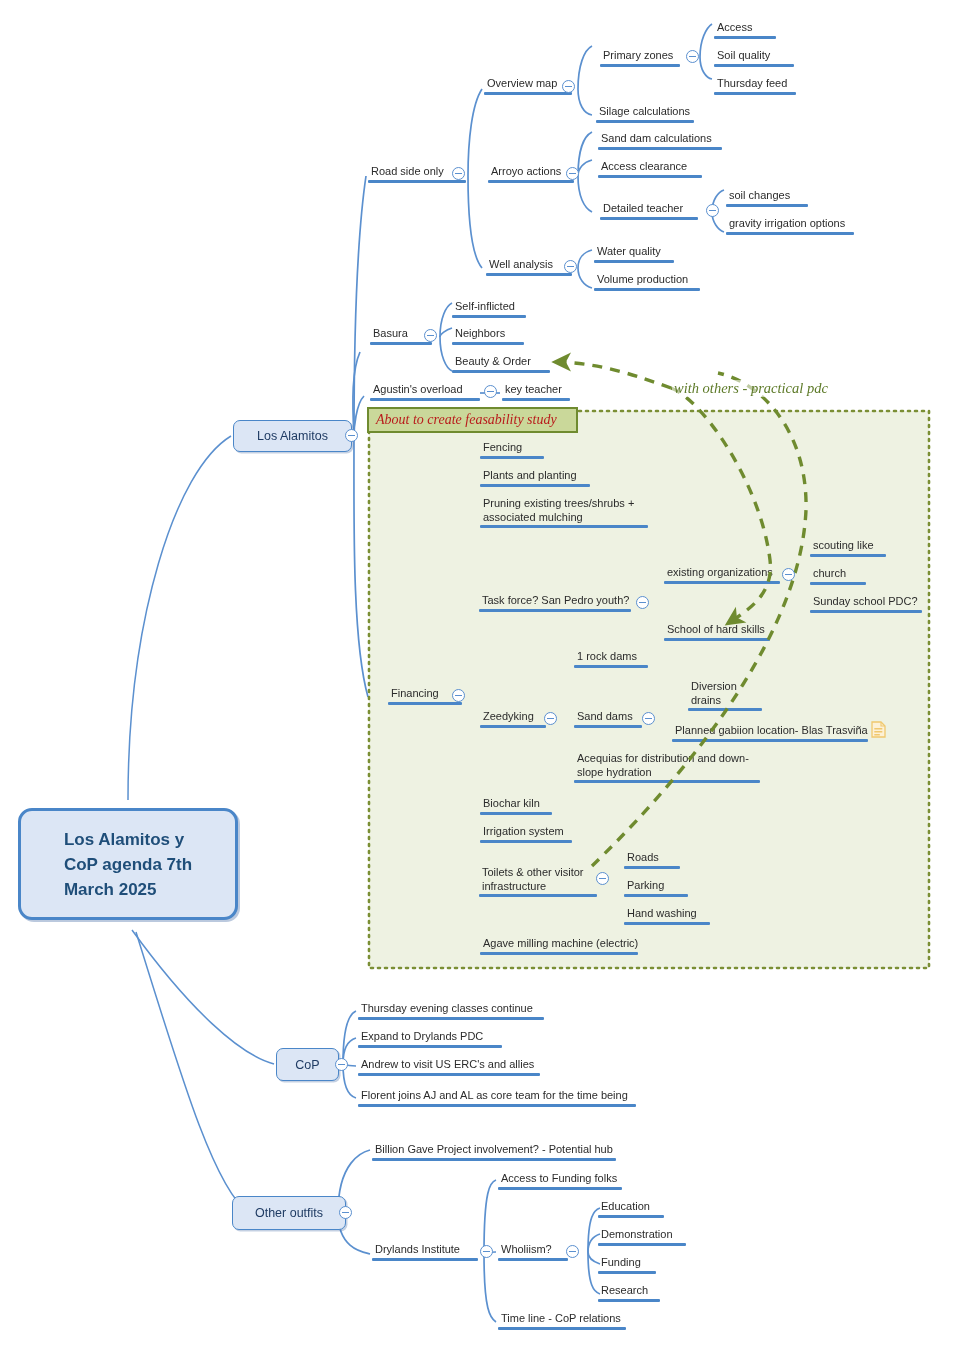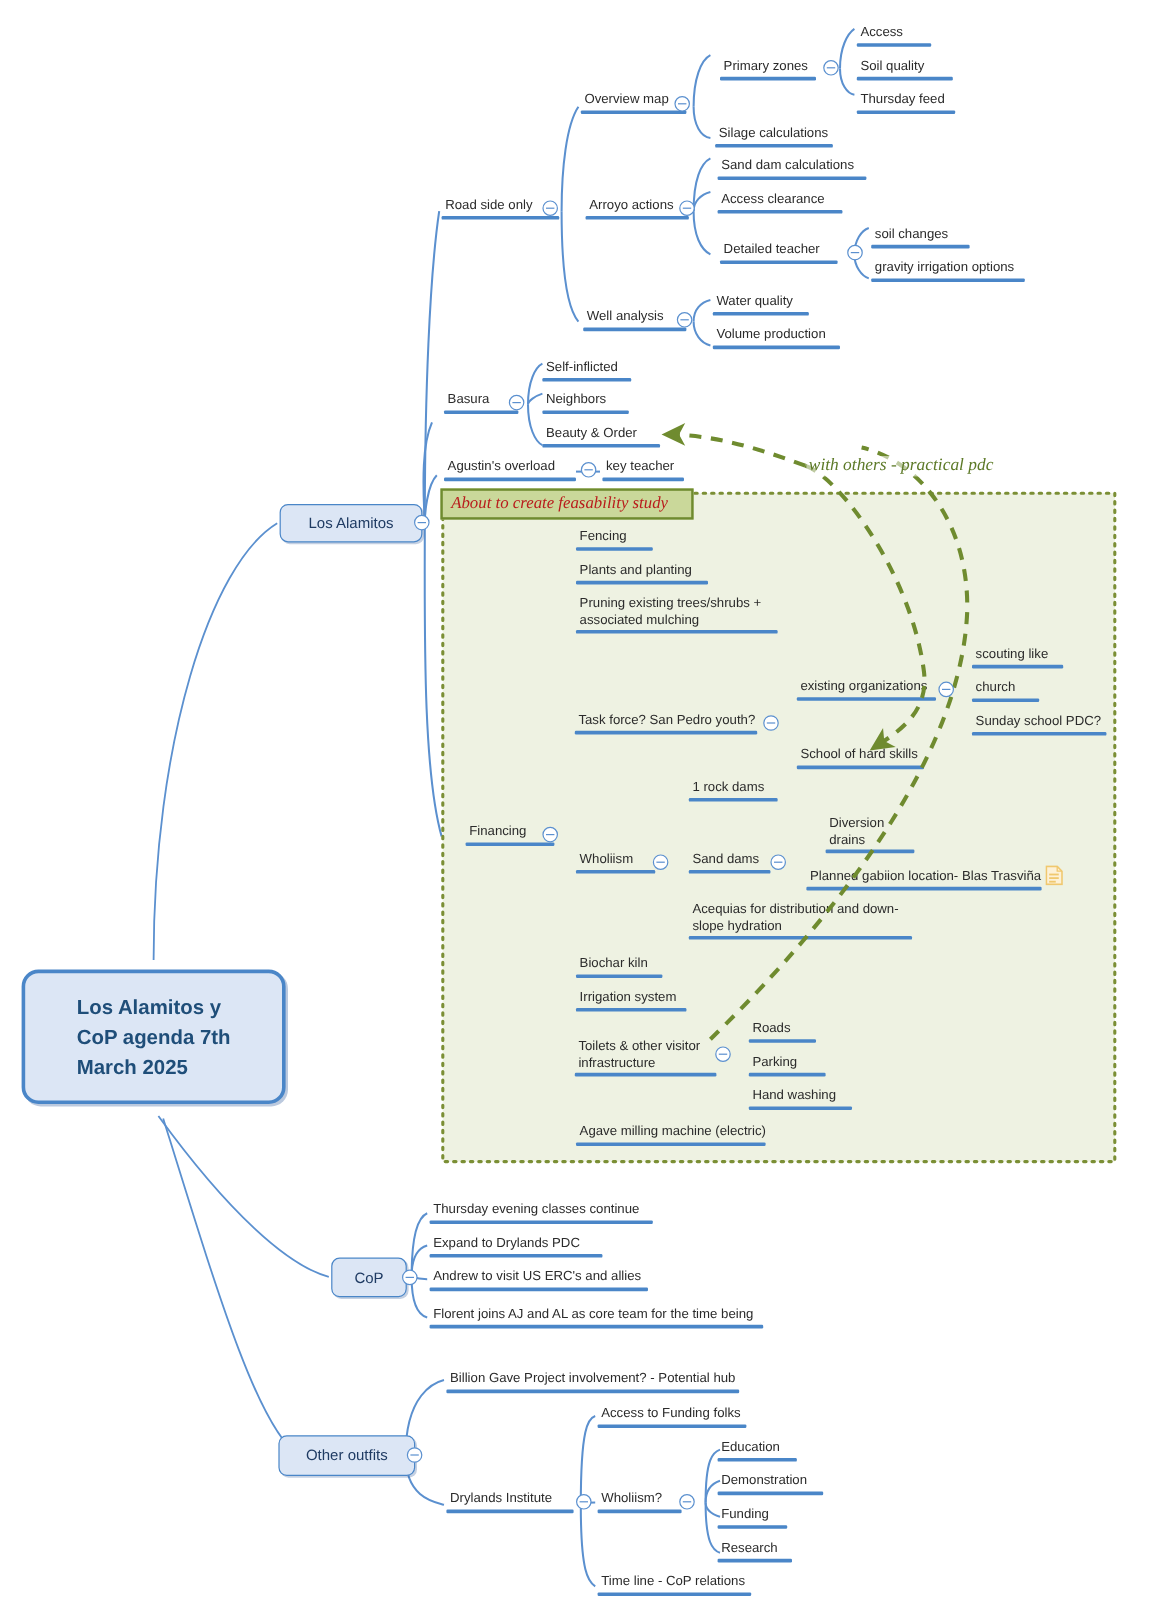--- a/index.html
+++ b/index.html
@@ -413,21 +413,21 @@
     <span class="bar"></span>
   </div>
 
   <div class="topic" style="left:388px;top:687px;width:74px;">
     <span class="txt">Financing</span>
     <span class="bar"></span>
   </div>
   <div class="toggle" style="left:452px;top:689px;"></div>
 
   <div class="topic" style="left:480px;top:710px;width:66px;">
-    <span class="txt">Wholiism</span>
+    <span class="txt">Zeedyking</span>
     <span class="bar"></span>
   </div>
   <div class="toggle" style="left:544px;top:712px;"></div>
 
   <div class="topic" style="left:574px;top:650px;width:74px;">
     <span class="txt">1 rock dams</span>
     <span class="bar"></span>
   </div>
 
   <div class="topic" style="left:574px;top:710px;width:68px;">

